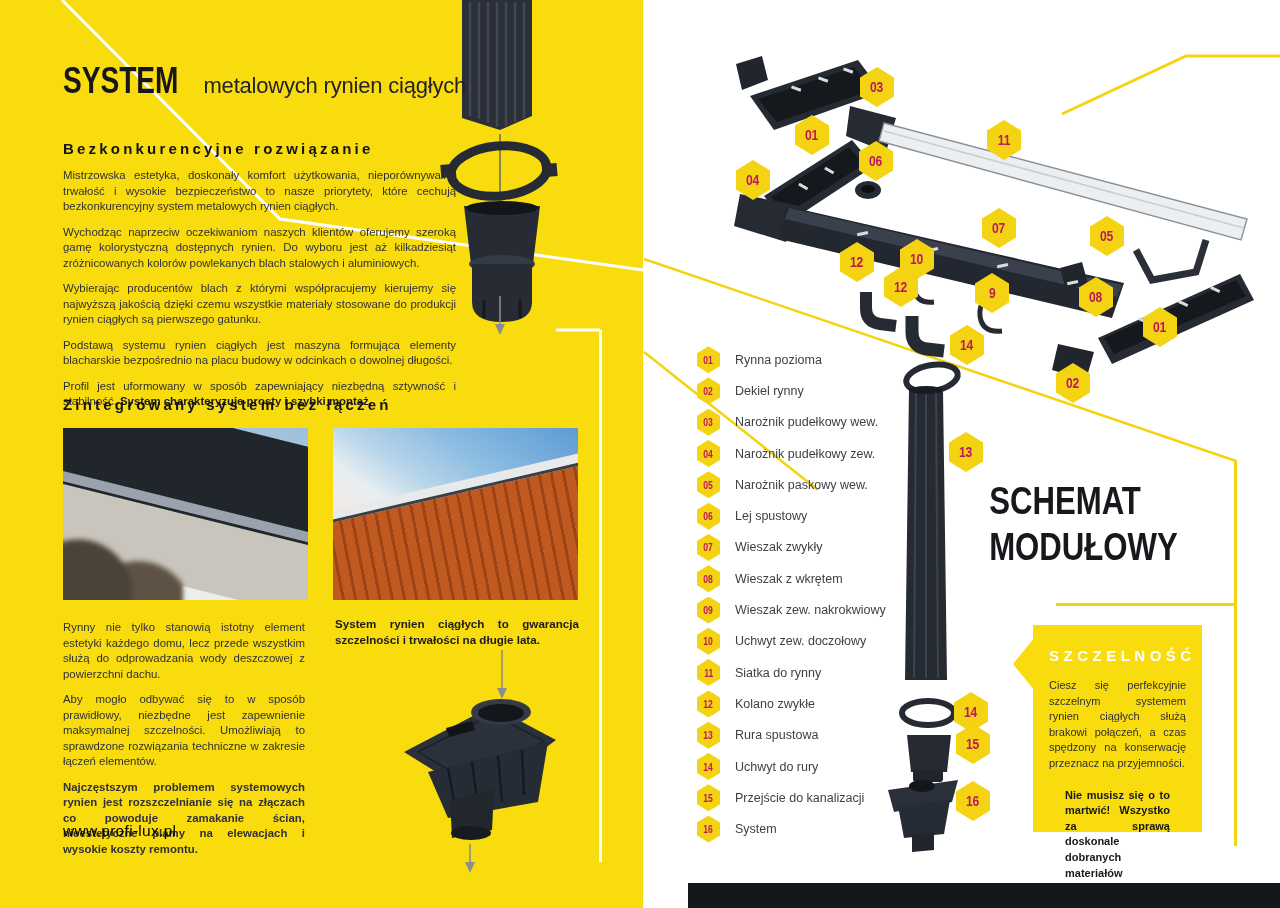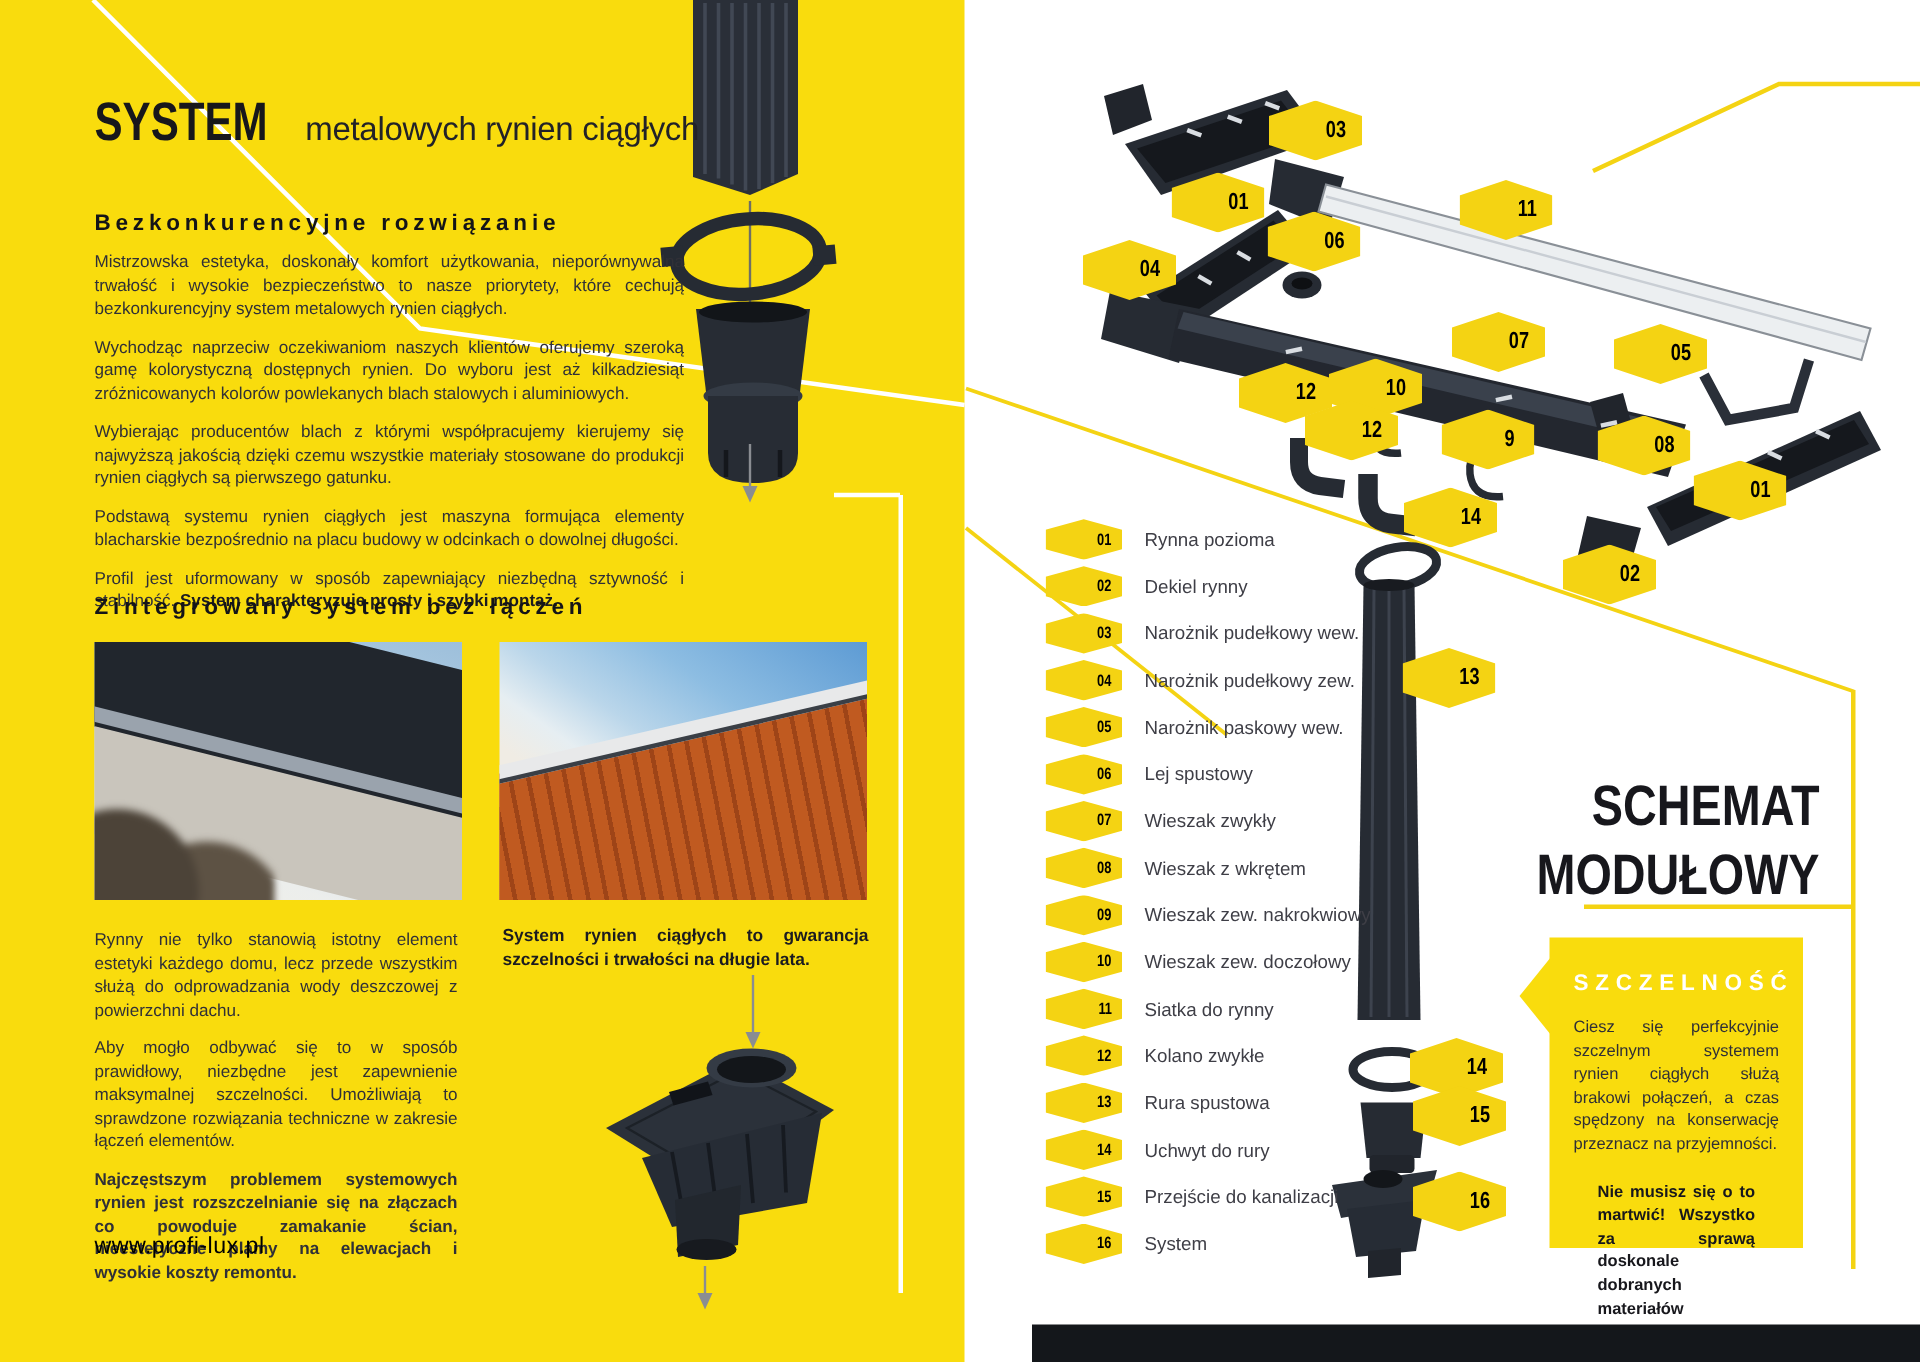--- a/index.html
+++ b/index.html
@@ -37,34 +37,34 @@
       radial-gradient(circle at 70% 80%,#5d5244 0 38%,transparent 42%);filter:blur(2px);}
   .photo2{background:linear-gradient(215deg,#5d9bd4 0%,#8dbde2 30%,#bad6ea 48%,#e6eef2 60%,#f0ece4 70%);}
   .p2-roof{position:absolute;left:-70px;top:58px;width:420px;height:190px;transform:rotate(-13deg);
       background:repeating-linear-gradient(92deg,#c05a20 0 9px,#9e4417 9px 12px),
                  linear-gradient(180deg,#c7601f,#a34a18);}
   .p2-gutter{position:absolute;left:-70px;top:50px;width:420px;height:9px;background:#e8e9ea;
       border-bottom:3px solid #3a3f46;transform:rotate(-13deg);}
 
   
   .hex{background:#F4D313;clip-path:polygon(50% 0,100% 26%,100% 74%,50% 100%,0 74%,0 26%);
-       display:flex;align-items:center;justify-content:center;color:#000000;font-weight:700;padding-left:28px;}
+       display:flex;align-items:center;justify-content:center;color:#be185d;font-weight:700;}
   .hex i{font-style:normal;display:inline-block;transform:scaleX(.78);}
   .hex.lg{width:34px;height:40px;font-size:15.5px;}
   .hex.sm{width:23px;height:27px;font-size:11px;flex:0 0 auto;}
   .hexpos{position:absolute;transform:translate(-50%,-50%);}
 
   
   .legend{position:absolute;left:697px;top:344px;list-style:none;margin:0;padding:0;}
   .legend li{display:flex;align-items:center;gap:15px;height:31.3px;}
   .leg-label{font-size:12.5px;color:#3e3e46;}
 
   
-  .schema-title{position:absolute;left:940px;top:478px;width:273px;text-align:right;
-      font-size:38px;font-weight:800;color:#17171c;line-height:1.22;margin-top:37px;}
+  .schema-title{position:absolute;left:940px;top:478px;width:273px;text-align:left;
+      font-size:38px;font-weight:800;color:#17171c;line-height:1.22;}
   .schema-title div{transform:scaleX(.82);transform-origin:right center;}
   .schema-underline{position:absolute;left:1056px;top:603px;width:180px;height:3px;background:#F4D313;}
   .yellow-vline{position:absolute;left:1234px;top:460px;width:3px;height:386px;background:#F4D313;}
   .tight-box{position:absolute;left:1033px;top:625px;width:169px;height:207px;background:#F9DC0D;box-sizing:border-box;padding:16px 16px 0 16px;}
   .tight-arrow{position:absolute;left:1013px;top:638px;width:0;height:0;
       border-top:26px solid transparent;border-bottom:26px solid transparent;border-right:21px solid #F9DC0D;}
   .tight-head{font-size:15px;font-weight:700;color:#ffffff;letter-spacing:4.5px;margin:6px 0 14px 0;white-space:nowrap;}
   .tight-body{font-size:11px;line-height:1.42;color:#2f2f36;text-align:justify;margin:0 0 11px 0;}
   .tight-bold{font-size:11px;line-height:1.42;color:#17171c;font-weight:700;text-align:justify;margin:16px;}
   .black-bar{position:absolute;left:688px;top:883px;width:592px;height:25px;background:#14171B;}
@@ -285,21 +285,21 @@
       <li>
           <span class="hex sm">
             <i>09</i>
           </span>
           <span class="leg-label">Wieszak zew. nakrokwiowy</span>
         </li>
       <li>
           <span class="hex sm">
             <i>10</i>
           </span>
-          <span class="leg-label">Wieszak zew. doczołowy</span>
+          <span class="leg-label">Uchwyt zew. doczołowy</span>
         </li>
       <li>
           <span class="hex sm">
             <i>11</i>
           </span>
           <span class="leg-label">Siatka do rynny</span>
         </li>
       <li>
           <span class="hex sm">
             <i>12</i>

